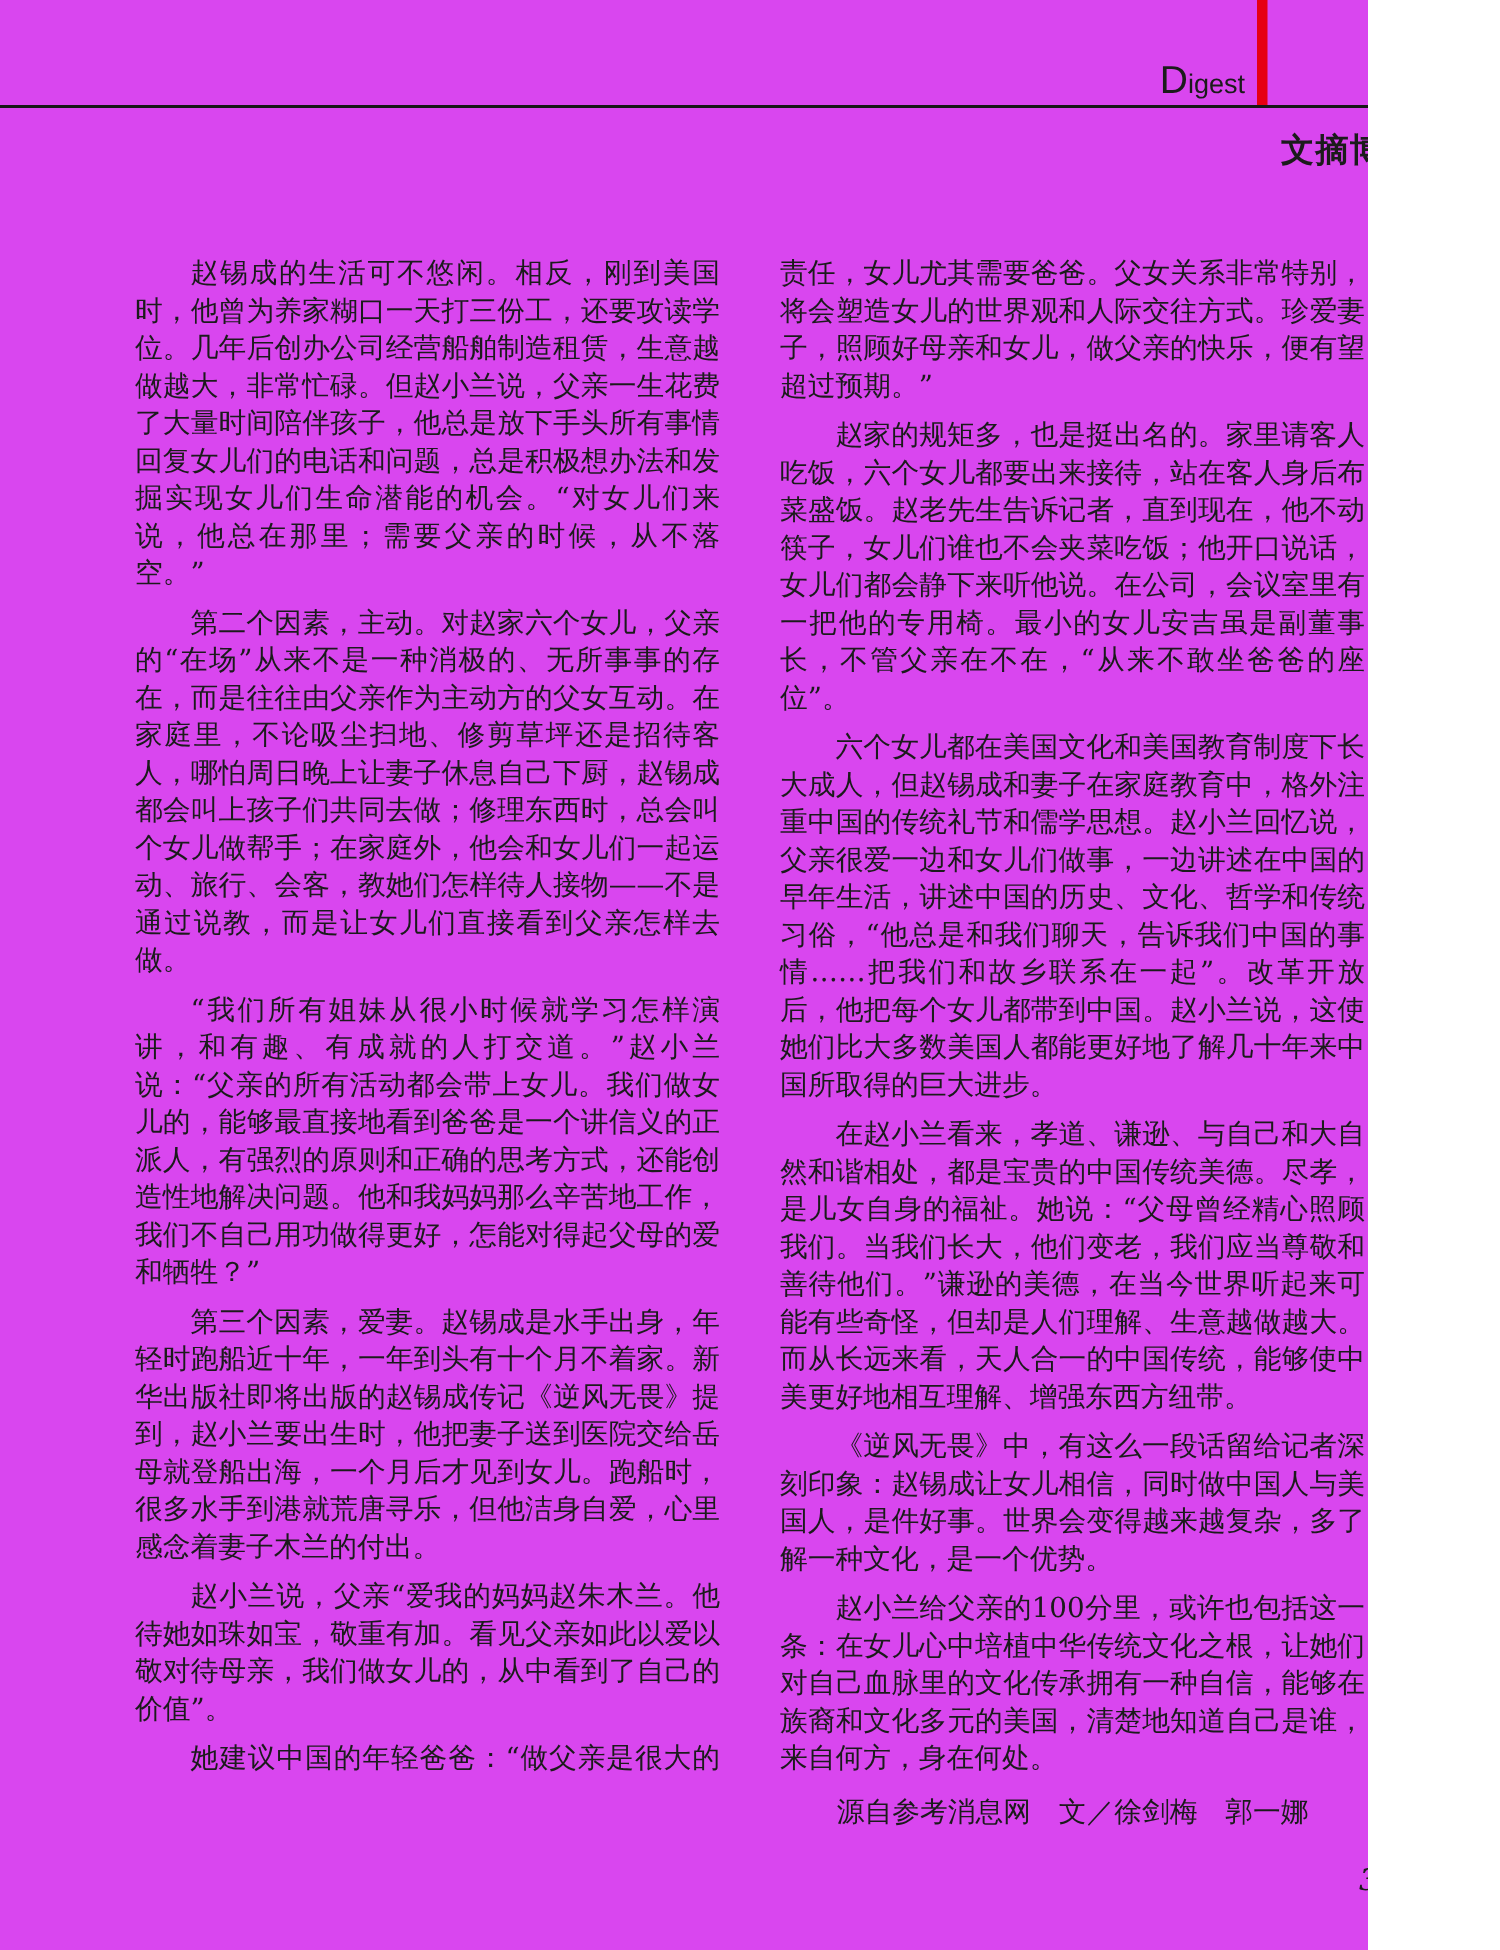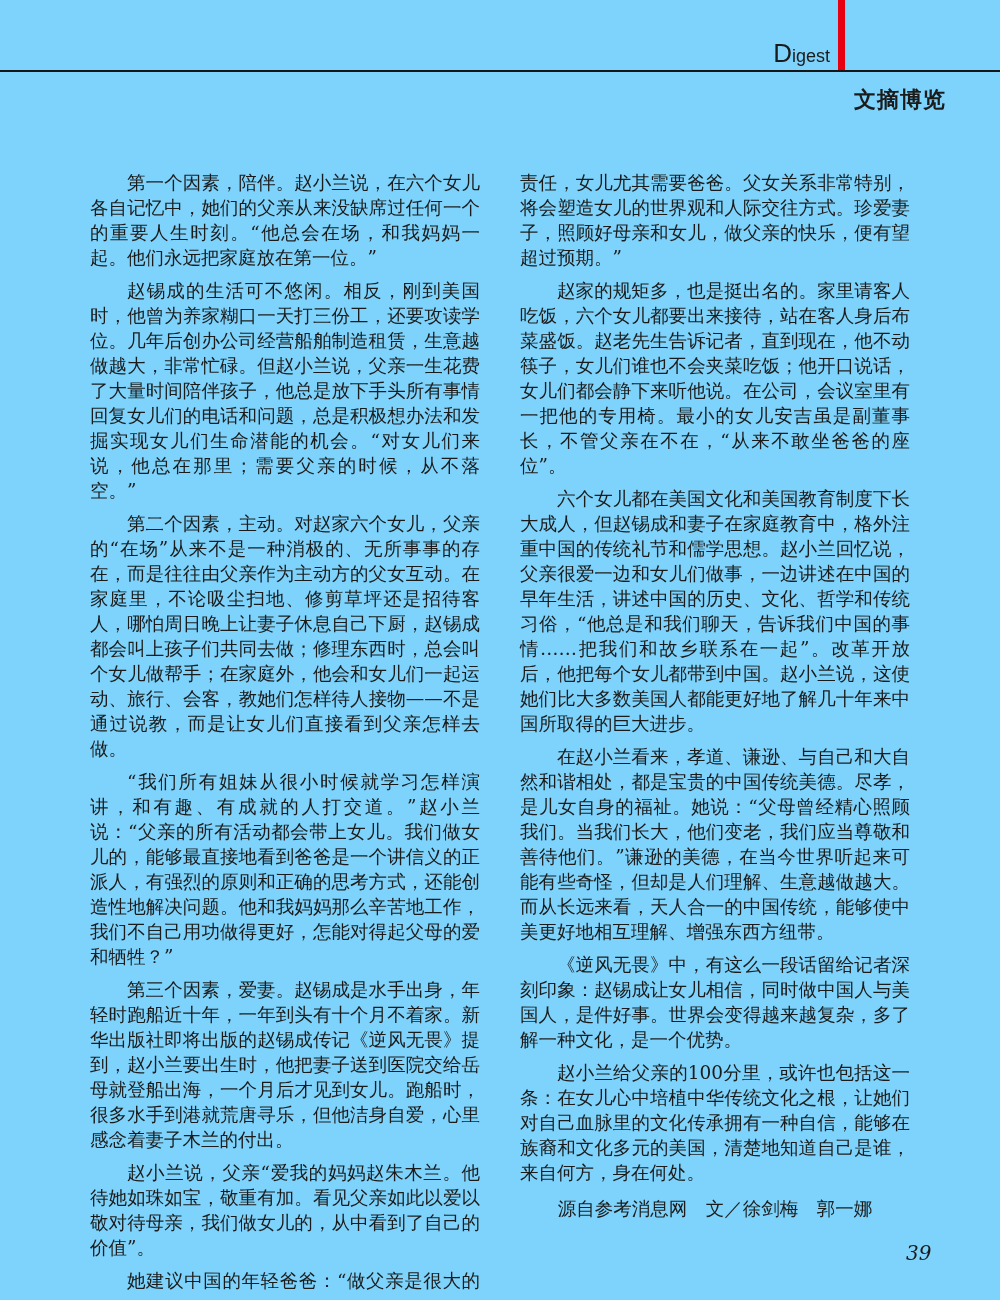--- a/index.html
+++ b/index.html
@@ -1,20 +1,20 @@
 <!DOCTYPE html>
 <html><head>
 <meta charset="utf-8">
 <style>
   html, body { margin: 0; padding: 0; background: #ffffff; }
   .page {
     position: relative;
-    width: 1000px;
+    width: 912px;
     height: 1300px;
-    background: #7dd3fc;
+    background: #d946ef;
     color: #1b1b1b;
     font-family: "DejaVu Serif", "Liberation Serif", serif;
     overflow: hidden;
   }
 
   
   .digest {
     position: absolute;
     top: 40px;
     left: 660px;
@@ -107,21 +107,20 @@
 <div class="page">
 
   <div class="digest">
     <span class="digest-d">D</span><span class="digest-rest">igest</span>
   </div>
   <div class="red-bar"></div>
   <div class="cn-cat">文摘博览</div>
   <div class="rule"></div>
 
   <section class="col col-left">
-    <p class="para">第一个因素，陪伴。赵小兰说，在六个女儿各自记忆中，她们的父亲从来没缺席过任何一个的重要人生时刻。“他总会在场，和我妈妈一起。他们永远把家庭放在第一位。”</p>
     <p class="para">赵锡成的生活可不悠闲。相反，刚到美国时，他曾为养家糊口一天打三份工，还要攻读学位。几年后创办公司经营船舶制造租赁，生意越做越大，非常忙碌。但赵小兰说，父亲一生花费了大量时间陪伴孩子，他总是放下手头所有事情回复女儿们的电话和问题，总是积极想办法和发掘实现女儿们生命潜能的机会。“对女儿们来说，他总在那里；需要父亲的时候，从不落空。”</p>
     <p class="para">第二个因素，主动。对赵家六个女儿，父亲的“在场”从来不是一种消极的、无所事事的存在，而是往往由父亲作为主动方的父女互动。在家庭里，不论吸尘扫地、修剪草坪还是招待客人，哪怕周日晚上让妻子休息自己下厨，赵锡成都会叫上孩子们共同去做；修理东西时，总会叫个女儿做帮手；在家庭外，他会和女儿们一起运动、旅行、会客，教她们怎样待人接物——不是通过说教，而是让女儿们直接看到父亲怎样去做。</p>
     <p class="para">“我们所有姐妹从很小时候就学习怎样演讲，和有趣、有成就的人打交道。”赵小兰说：“父亲的所有活动都会带上女儿。我们做女儿的，能够最直接地看到爸爸是一个讲信义的正派人，有强烈的原则和正确的思考方式，还能创造性地解决问题。他和我妈妈那么辛苦地工作，我们不自己用功做得更好，怎能对得起父母的爱和牺牲？”</p>
     <p class="para">第三个因素，爱妻。赵锡成是水手出身，年轻时跑船近十年，一年到头有十个月不着家。新华出版社即将出版的赵锡成传记《逆风无畏》提到，赵小兰要出生时，他把妻子送到医院交给岳母就登船出海，一个月后才见到女儿。跑船时，很多水手到港就荒唐寻乐，但他洁身自爱，心里感念着妻子木兰的付出。</p>
     <p class="para">赵小兰说，父亲“爱我的妈妈赵朱木兰。他待她如珠如宝，敬重有加。看见父亲如此以爱以敬对待母亲，我们做女儿的，从中看到了自己的价值”。</p>
     <p class="para flow-line">她建议中国的年轻爸爸：“做父亲是很大的</p>
   </section>
 
   <section class="col col-right">
     <p class="para no-indent">责任，女儿尤其需要爸爸。父女关系非常特别，将会塑造女儿的世界观和人际交往方式。珍爱妻子，照顾好母亲和女儿，做父亲的快乐，便有望超过预期。”</p>

